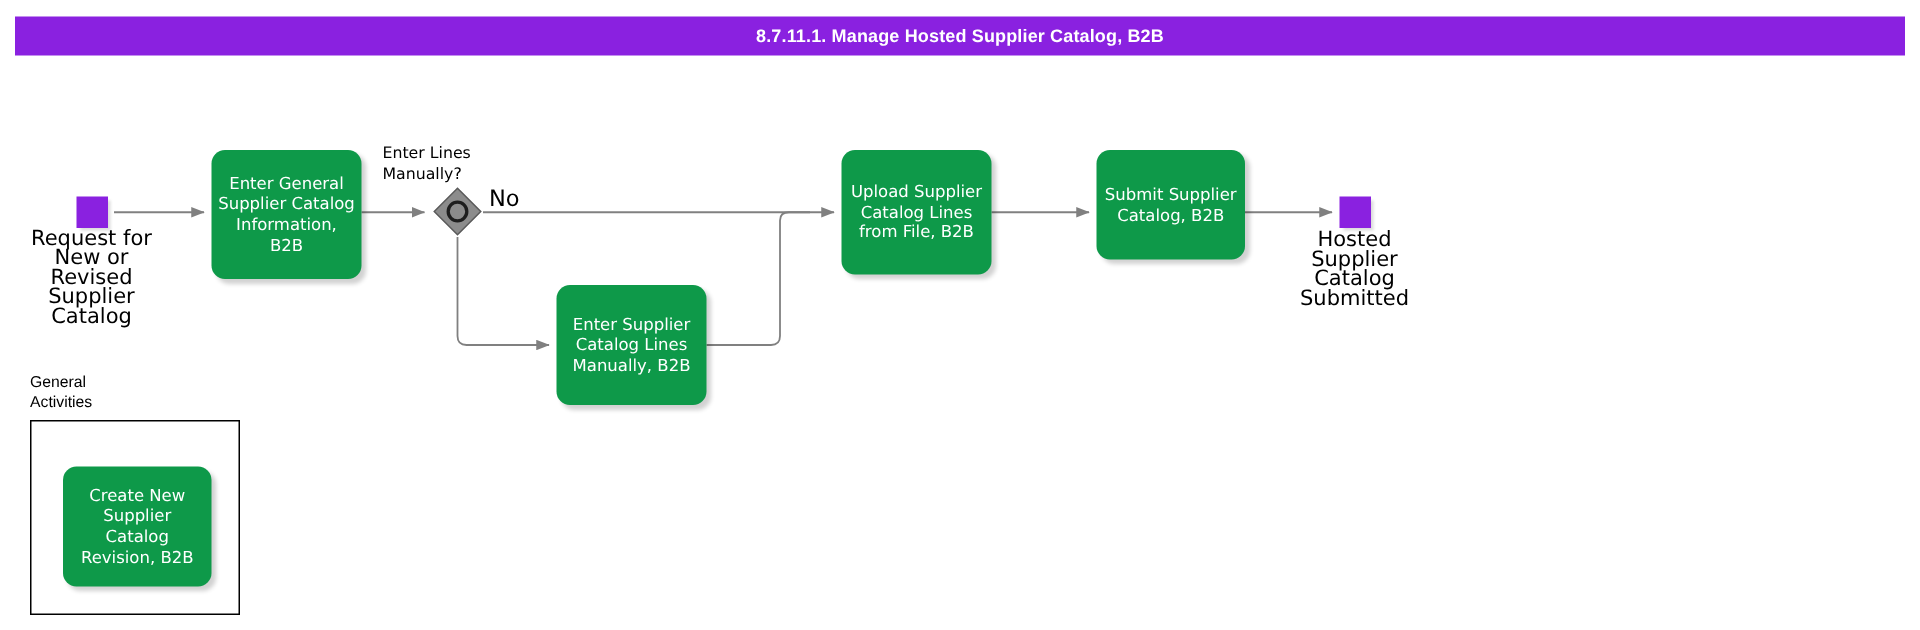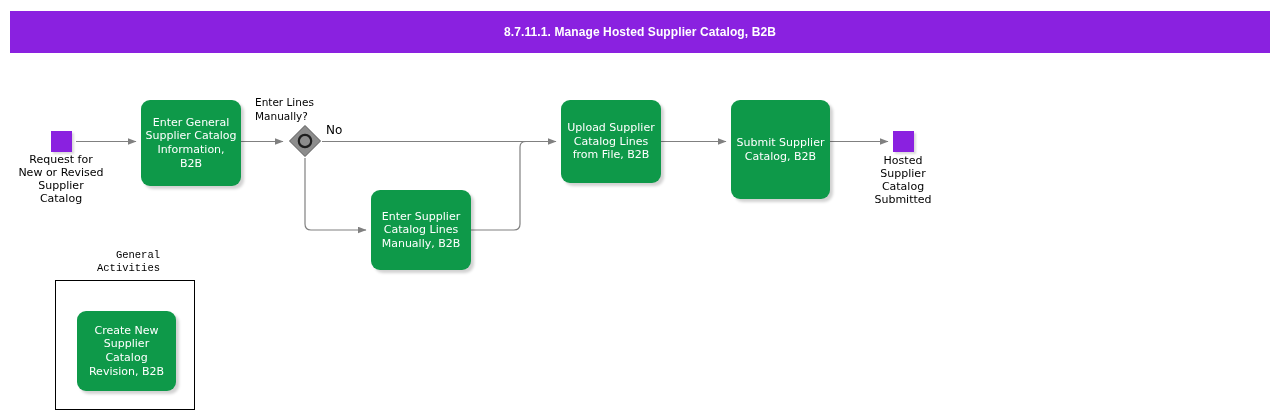--- a/index.html
+++ b/index.html
@@ -14,21 +14,21 @@
     font-family: "DejaVu Sans", sans-serif;
     overflow: hidden;
   }
 
   
   #title-bar {
     position: absolute;
     left: 10px;
     top: 11px;
     width: 1260px;
-    height: 42px;
+    height: 26px;
     background: #8A21E0;
     display: flex;
     align-items: center;
     justify-content: center;
   }
   #title-bar .title-text {
     color: #ffffff;
     font-size: 12px;
     font-weight: bold;
     font-family: "Liberation Sans", sans-serif;
@@ -70,21 +70,21 @@
   
   .event-node {
     position: absolute;
     width: 21px;
     height: 21px;
     background: #8A21E0;
     box-shadow: 2px 2px 2px rgba(0,0,0,0.15);
   }
   .node-caption {
     position: absolute;
-    font-size: 11px;
+    font-size: 14px;
     line-height: 13px;
     color: #000000;
     text-align: center;
     font-family: "DejaVu Sans", sans-serif;
     white-space: pre-line;
   }
 
   
   #gateway-decision {
     position: absolute;
@@ -96,48 +96,47 @@
   .gw-caption {
     position: absolute;
     font-size: 10.5px;
     line-height: 13.5px;
     color: #000000;
     font-family: "DejaVu Sans", sans-serif;
     white-space: pre-line;
   }
   .edge-label {
     position: absolute;
-    font-size: 12px;
+    font-size: 15px;
     color: #000000;
     font-family: "DejaVu Sans", sans-serif;
     white-space: nowrap;
   }
 
   
   #general-activities-group {
     position: absolute;
     left: 20px;
     top: 280px;
     width: 140px;
     height: 130px;
     border: 1px solid #000000;
     background: #ffffff;
     box-sizing: border-box;
-    margin-left: 35px;
   }
   #general-activities-title {
     position: absolute;
     left: 20px;
     top: 249px;
     width: 140px;
     font-size: 10.5px;
     line-height: 13px;
     color: #000000;
-    text-align: right;
-    font-family: Liberation Mono, monospace;
+    text-align: left;
+    font-family: Liberation Sans, sans-serif;
     white-space: pre-line;
   }
 </style>
 </head>
 <body>
 
 <div id="title-bar">
   <span class="title-text">8.7.11.1. Manage Hosted Supplier Catalog, B2B</span>
 </div>
 
@@ -191,21 +190,21 @@
 Catalog Lines
 Manually, B2B</span>
 </div>
 
 <div class="activity-box" style="left:561px; top:100px; width:100px; height:83px;">
   <span class="box-label">Upload Supplier
 Catalog Lines
 from File, B2B</span>
 </div>
 
-<div class="activity-box" style="left:731px; top:100px; width:99px; height:99px;">
+<div class="activity-box" style="left:731px; top:100px; width:99px; height:73px;">
   <span class="box-label">Submit Supplier
 Catalog, B2B</span>
 </div>
 
 <div class="event-node" style="left:893px; top:131px;"></div>
 <div class="node-caption" style="left:853px; top:154px; width:100px;">Hosted
 Supplier
 Catalog
 Submitted</div>
 

